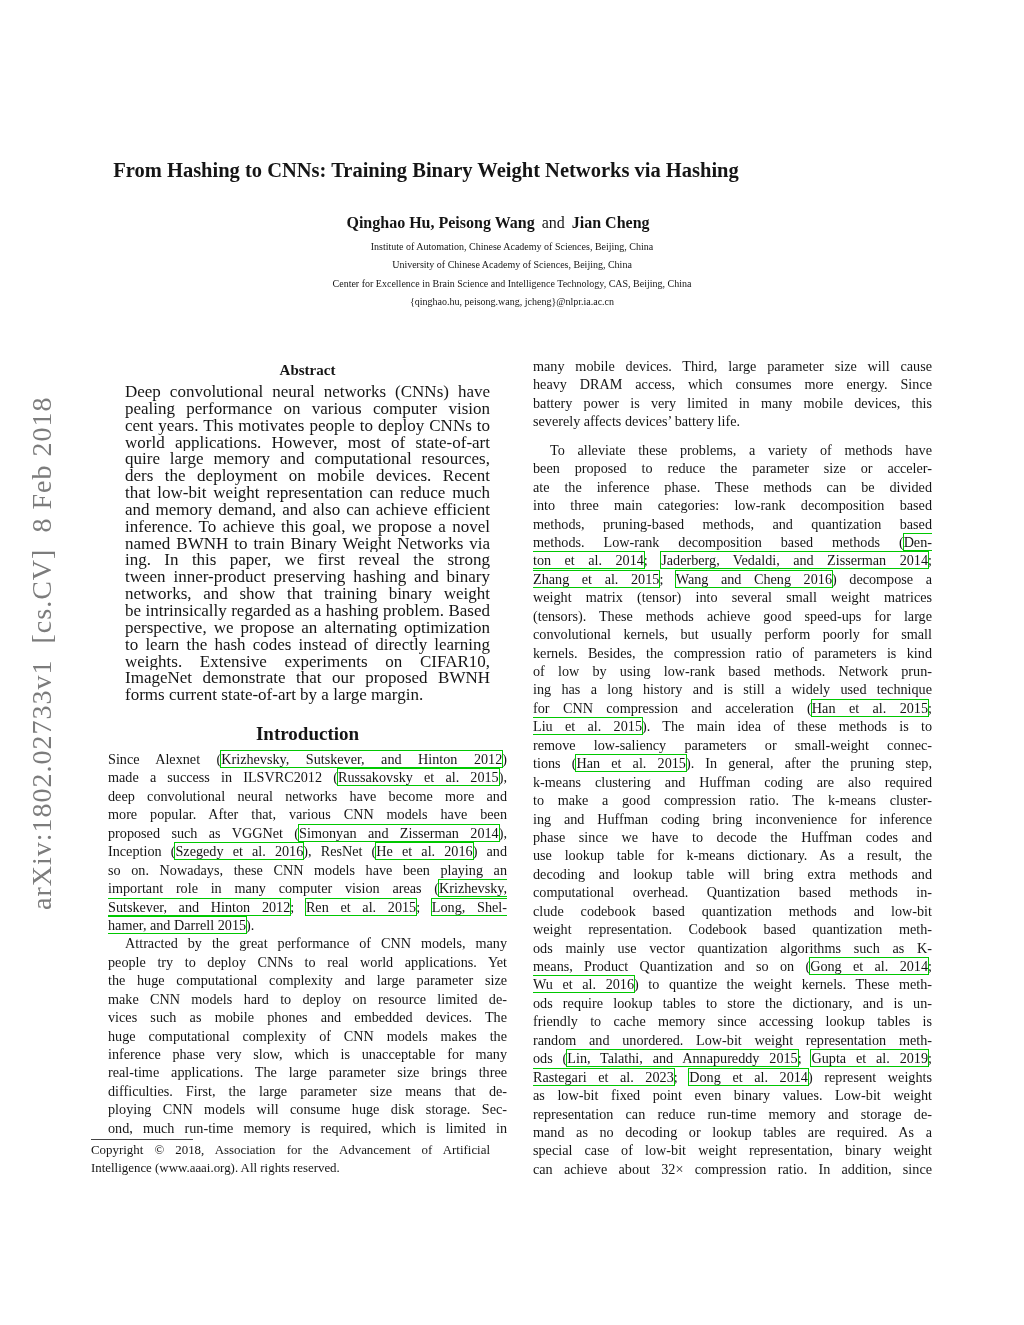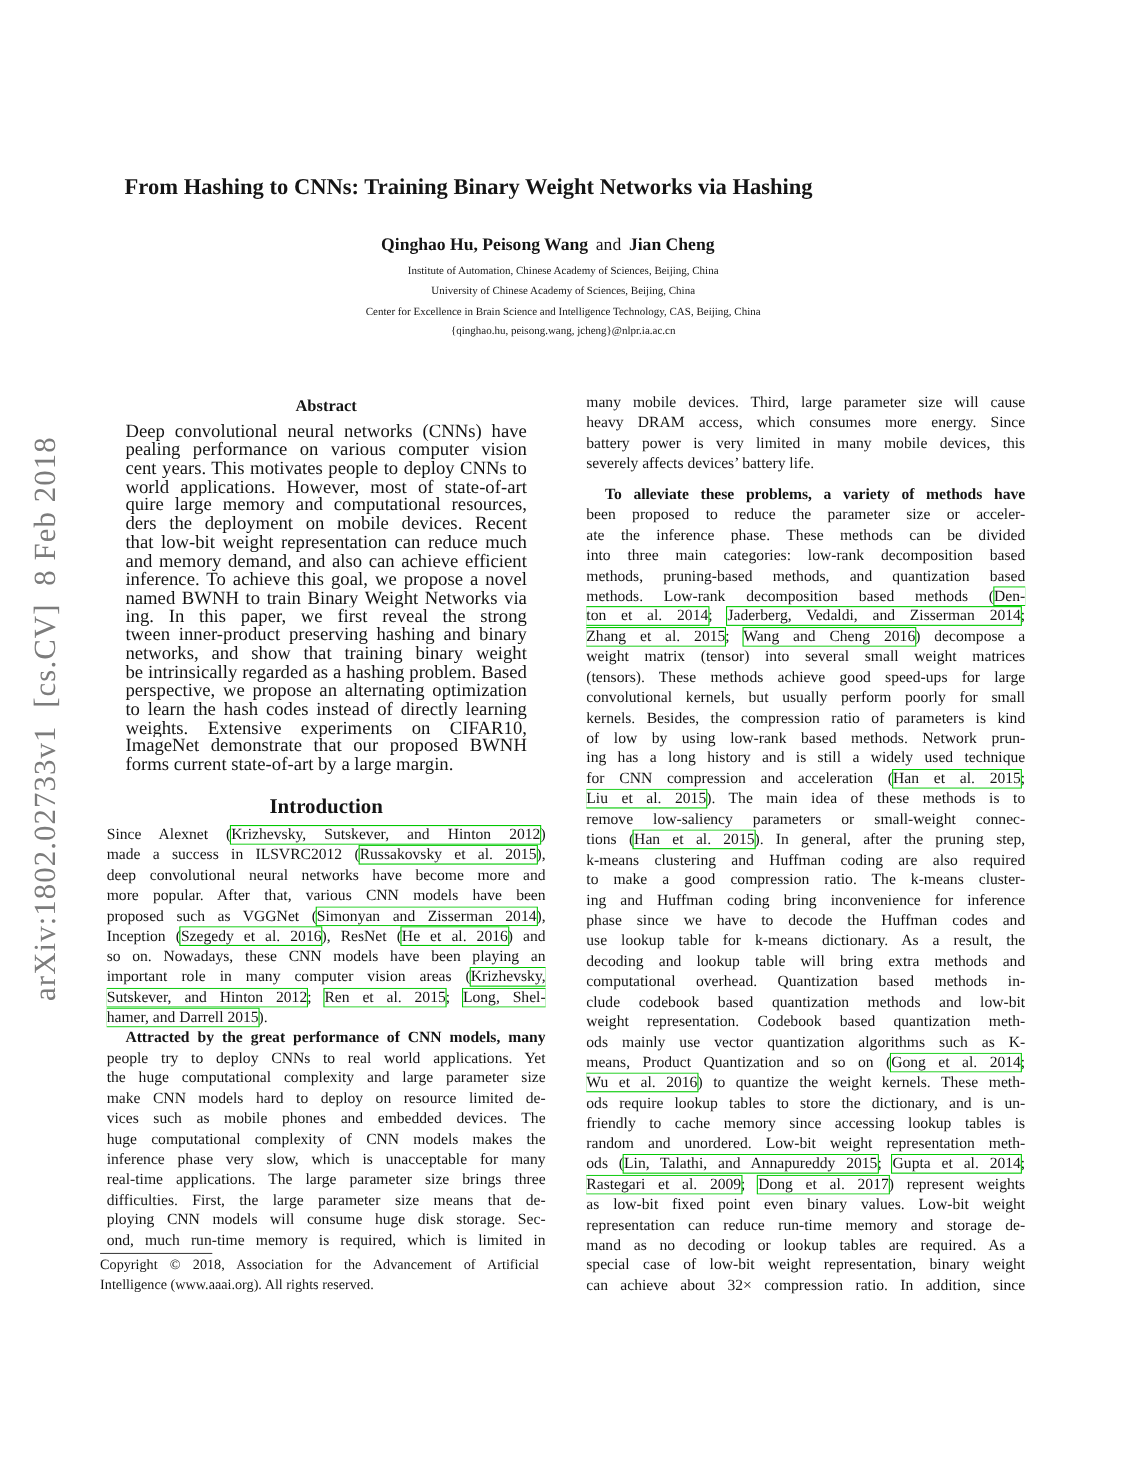--- a/index.html
+++ b/index.html
@@ -26,37 +26,37 @@
     font-size:16px; font-weight:bold; line-height:20px;
   }
   .authors-line .connector { font-weight:normal; margin:0 7px; }
   .affil-block {
     position:absolute; top:238px; left:0; width:1024px; text-align:center;
     font-size:10px; line-height:18.3px;
   }
 
   
   .col { position:absolute; top:357px; width:399px; }
-  .col-left  { left:97px;  }
+  .col-left  { left:108px;  }
   .col-right { left:533px; }
 
   .col h2 { margin:0; text-align:center; font-weight:bold; }
   .h-small { font-size:15px;   line-height:27px; }
   .h-large { font-size:19px; line-height:32px; margin-top:14px !important; }
 
   .para { --lh:18.45px; font-size:14.2px; }
   .para.abstract { --lh:16.85px; font-size:17px; margin:0 17px; }
   .col-right .para + .para { margin-top:10px; }
 
   .jline {
     height:var(--lh); line-height:var(--lh); overflow:hidden;
     text-align:justify; text-align-last:justify;
   }
   .jline.noj { text-align-last:left; }
-  .para.indent .jline:first-child { text-indent:17px;font-weight:bold; }
+  .para.indent .jline:first-child { text-indent:17px; }
 
   .cite { outline:1.4px solid #00c800; outline-offset:0px; }
 
   
   .footnote { position:absolute; left:91px; top:1139px; width:399px; font-size:12.9px; }
   .footnote .rule { width:102px; border-top:1.5px solid #444; margin:0 0 2px 0; }
   .footnote .jline { --lh:17.6px; }
 </style>
 </head>
 <body>
@@ -160,22 +160,22 @@
         <div class="jline">decoding and lookup table will bring extra methods and</div>
         <div class="jline">computational overhead. Quantization based methods in-</div>
         <div class="jline">clude codebook based quantization methods and low-bit</div>
         <div class="jline">weight representation. Codebook based quantization meth-</div>
         <div class="jline">ods mainly use vector quantization algorithms such as K-</div>
         <div class="jline">means, Product Quantization and so on (<span class="cite">Gong et al. 2014</span>;</div>
         <div class="jline"><span class="cite">Wu et al. 2016</span>) to quantize the weight kernels. These meth-</div>
         <div class="jline">ods require lookup tables to store the dictionary, and is un-</div>
         <div class="jline">friendly to cache memory since accessing lookup tables is</div>
         <div class="jline">random and unordered. Low-bit weight representation meth-</div>
-        <div class="jline">ods (<span class="cite">Lin, Talathi, and Annapureddy 2015</span>; <span class="cite">Gupta et al. 2014</span>;</div>
-        <div class="jline"><span class="cite">Rastegari et al. 2009</span>; <span class="cite">Dong et al. 2017</span>) represent weights</div>
+        <div class="jline">ods (<span class="cite">Lin, Talathi, and Annapureddy 2015</span>; <span class="cite">Gupta et al. 2019</span>;</div>
+        <div class="jline"><span class="cite">Rastegari et al. 2023</span>; <span class="cite">Dong et al. 2014</span>) represent weights</div>
         <div class="jline">as low-bit fixed point even binary values. Low-bit weight</div>
         <div class="jline">representation can reduce run-time memory and storage de-</div>
         <div class="jline">mand as no decoding or lookup tables are required. As a</div>
         <div class="jline">special case of low-bit weight representation, binary weight</div>
         <div class="jline">can achieve about 32× compression ratio. In addition, since</div>
       </div>
     </section>
 
   <div class="footnote">
     <div class="rule"></div>

